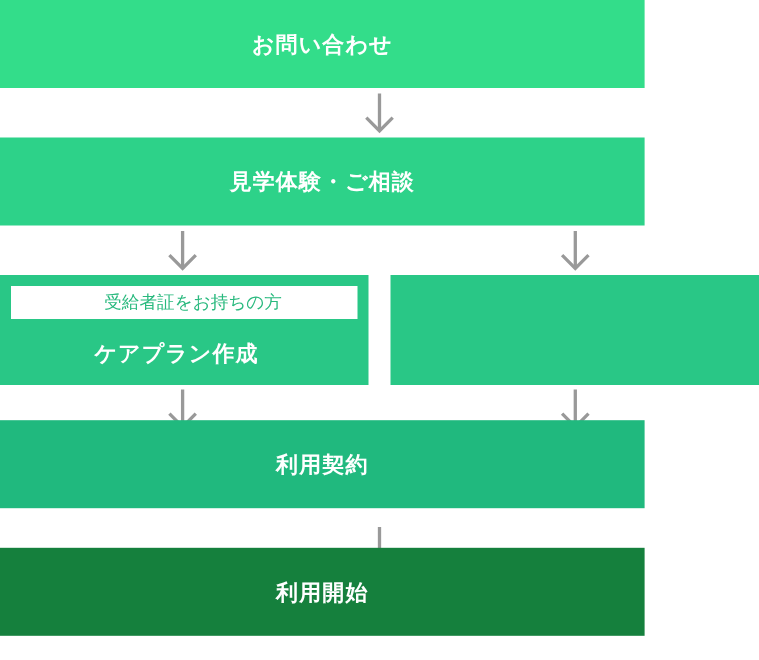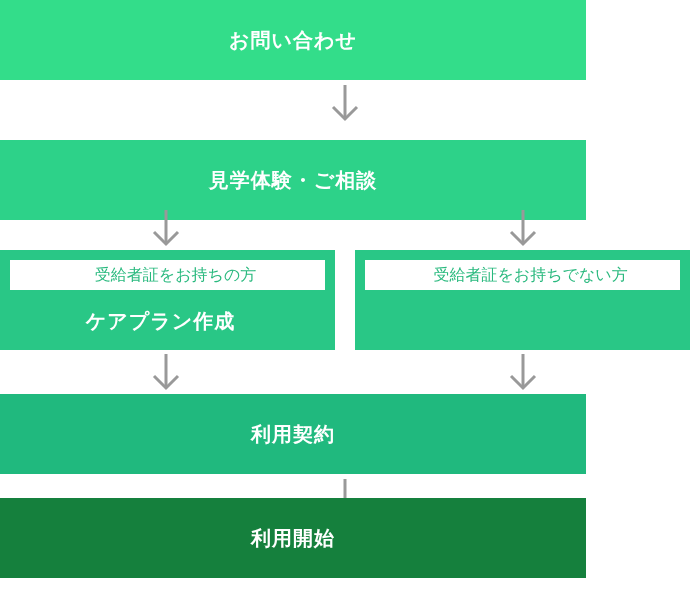--- a/index.html
+++ b/index.html
@@ -24,21 +24,21 @@
   <span>お問い合わせ</span>
 </div>
 
 <div class="arrow" style="left:325px; top:83px;">
   <svg width="40" height="40" viewBox="0 0 40 40">
     <line x1="20" y1="2" x2="20" y2="36" stroke="#999999" stroke-width="3"></line>
     <polyline points="8,24 20,36 32,24" fill="none" stroke="#999999" stroke-width="3"></polyline>
   </svg>
 </div>
 
-<div class="box full" style="top:140px; background:#2dd289;">
+<div class="box full" style="top:125px; background:#2dd289;">
   <span>見学体験・ご相談</span>
 </div>
 
 <div class="arrow" style="left:146px; top:208px;">
   <svg width="40" height="40" viewBox="0 0 40 40">
     <line x1="20" y1="2" x2="20" y2="36" stroke="#999999" stroke-width="3"></line>
     <polyline points="8,24 20,36 32,24" fill="none" stroke="#999999" stroke-width="3"></polyline>
   </svg>
 </div>
 <div class="arrow" style="left:503px; top:208px;">
@@ -47,37 +47,36 @@
     <polyline points="8,24 20,36 32,24" fill="none" stroke="#999999" stroke-width="3"></polyline>
   </svg>
 </div>
 
 <div class="box split" style="top:250px; left:0; width:335px; background:#29c786;">
   <div class="sub-label" style="color:#29b97e;">受給者証をお持ちの方</div>
   <div class="split-title">ケアプラン作成</div>
 </div>
 
 <div class="box split" style="top:250px; left:355px; width:335px; background:#29c786;">
-  <div class="sub-label" style="color:#29b97e;">受給者証をお持ちでない方</div>
 </div>
 
 <div class="arrow" style="left:146px; top:352px;">
   <svg width="40" height="40" viewBox="0 0 40 40">
     <line x1="20" y1="2" x2="20" y2="36" stroke="#999999" stroke-width="3"></line>
     <polyline points="8,24 20,36 32,24" fill="none" stroke="#999999" stroke-width="3"></polyline>
   </svg>
 </div>
 <div class="arrow" style="left:503px; top:352px;">
   <svg width="40" height="40" viewBox="0 0 40 40">
     <line x1="20" y1="2" x2="20" y2="36" stroke="#999999" stroke-width="3"></line>
     <polyline points="8,24 20,36 32,24" fill="none" stroke="#999999" stroke-width="3"></polyline>
   </svg>
 </div>
 
-<div class="box full" style="top:394px; background:#20b97e;">
+<div class="box full" style="top:382px; background:#20b97e;">
   <span>利用契約</span>
 </div>
 
 <div class="arrow" style="left:325px; top:477px;">
   <svg width="40" height="40" viewBox="0 0 40 40">
     <line x1="20" y1="2" x2="20" y2="36" stroke="#999999" stroke-width="3"></line>
     <polyline points="8,24 20,36 32,24" fill="none" stroke="#999999" stroke-width="3"></polyline>
   </svg>
 </div>
 

